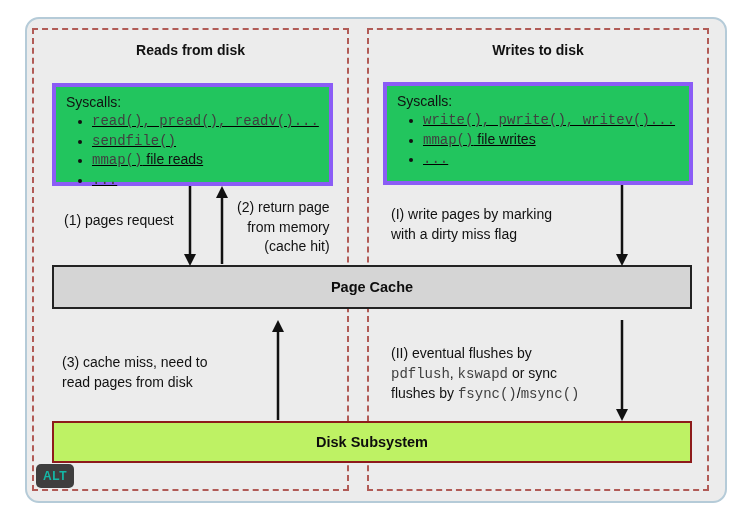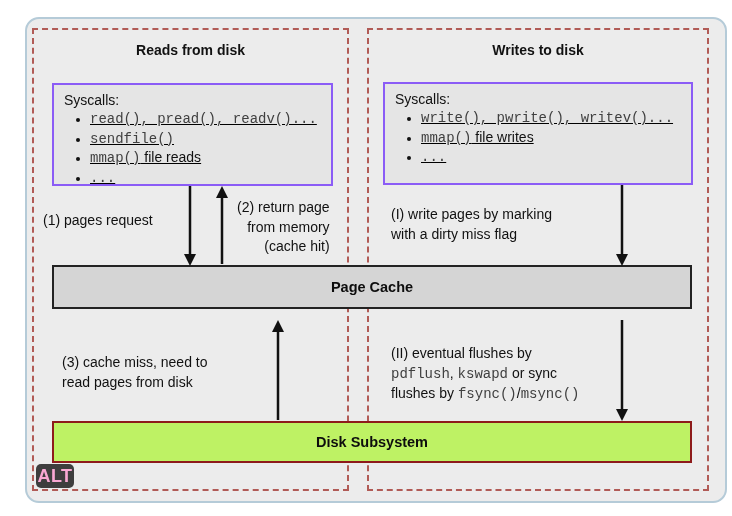--- a/index.html
+++ b/index.html
@@ -16,57 +16,57 @@
     position: absolute; top: 28px; height: 463px;
     border: 2px dashed #b15b56;
   }
   .panel-reads { left: 32px; width: 317px; }
   .panel-writes { left: 367px; width: 342px; }
   .panel-title {
     position: absolute; top: 12px; left: 0; right: 0; text-align: center;
     font-weight: bold; font-size: 14px; color: #111;
   }
   .syscalls-box {
-    position: absolute; background: #e5e5e5; border: 2px solid #8b5cf6;
+    position: absolute; background: #22c55e; border: 4px solid #8b5cf6;
     padding: 6px 10px 4px 10px; z-index: 2;
   }
   .syscalls-reads { left: 52px; top: 83px; width: 281px; height: 103px; }
   .syscalls-writes { left: 383px; top: 82px; width: 310px; height: 103px; }
   .syscalls-heading { font-size: 14px; color: #111; line-height: 18px; }
   ul.bullets { list-style: disc; padding-left: 26px; text-decoration: underline; }
   ul.bullets li { font-size: 14px; line-height: 18.5px; color: #111; }
   ul.bullets li::marker { color: #111; font-size: 12px; }
   .mono { font-family: "Liberation Mono", monospace; font-size: 14px; color: #404040; }
   .sans { font-family: "Liberation Sans", sans-serif; font-size: 14px; color: #111; margin-top: 40px; }
   .bar {
     position: absolute; left: 52px; width: 640px; z-index: 2;
     display: flex; align-items: center; justify-content: center;
     font-weight: bold; font-size: 14.5px; color: #0d0d0d;
   }
   .cache-bar { top: 265px; height: 44px; background: #d5d5d5; border: 2px solid #222222; }
   .disk-bar  { top: 421px; height: 42px; background: #bef264; border: 2px solid #8e1b1b; }
   .flow-label {
     position: absolute; font-size: 14px; line-height: 19.5px; color: #111; z-index: 3;
   }
-  .label-1 { left: 43px;  top: 211px; text-align: right; }
+  .label-1 { left: 64px;  top: 211px; text-align: right; }
   .label-2 { left: 237px; top: 198px; text-align: right; }
   .label-i { left: 391px; top: 205px; }
   .label-3 { left: 62px;  top: 353px; }
   .label-ii{ left: 391px; top: 344px; }
   .arrows {
     position: absolute; left: 0; top: 0; width: 732px; height: 516px;
     z-index: 3; pointer-events: none;
   }
   .arrows line { stroke: #111; stroke-width: 2.5; }
   .arrows polygon { fill: #111; }
   .alt-badge {
     position: absolute; left: 36px; top: 464px; width: 38px; height: 24px;
     background: #3e3e3e; border-radius: 5px; z-index: 10;
     display: flex; align-items: center; justify-content: center;
-    color: #f9a8d4; font-weight: bold; font-size: 18px; letter-spacing: 0.5px;
+    color: #14b8a6; font-weight: bold; font-size: 12px; letter-spacing: 0.5px;
   }
 </style>
 </head>
 <body>
 
 <div class="stage">
   <div class="card"></div>
 
   <div class="panel panel-reads">
     <div class="panel-title">Reads from disk</div>

